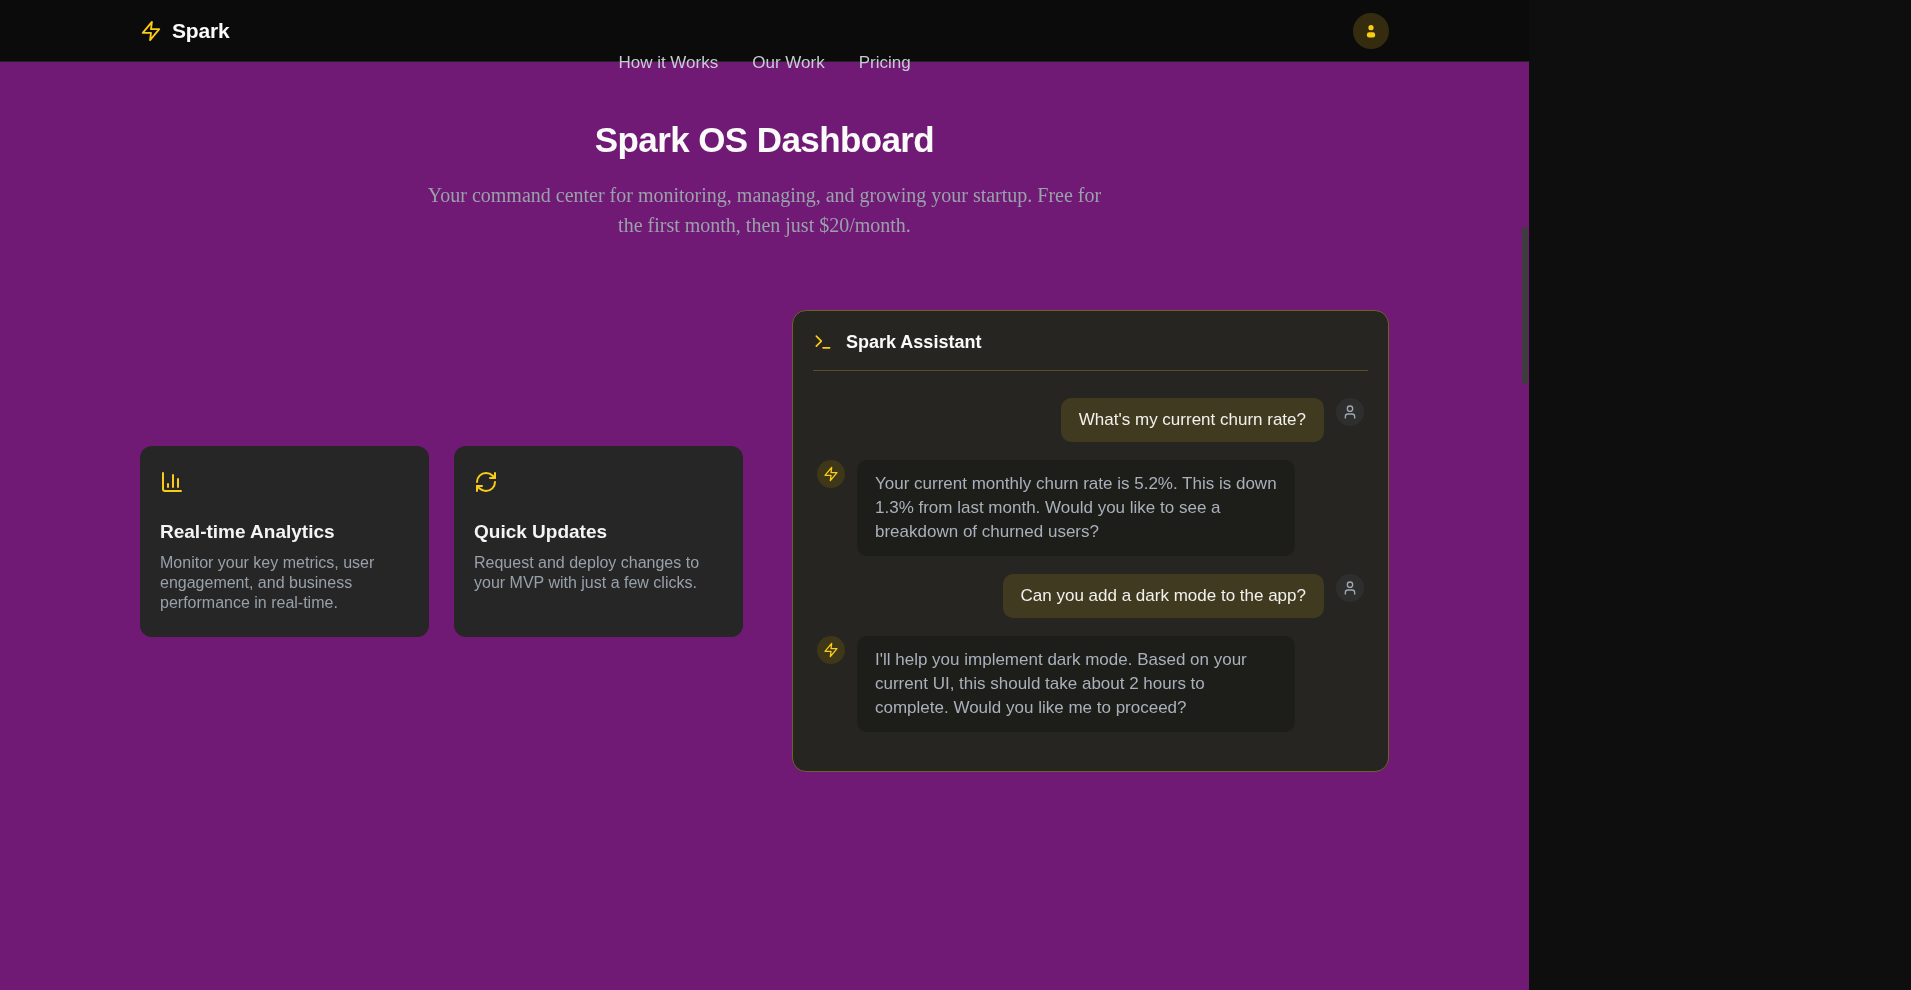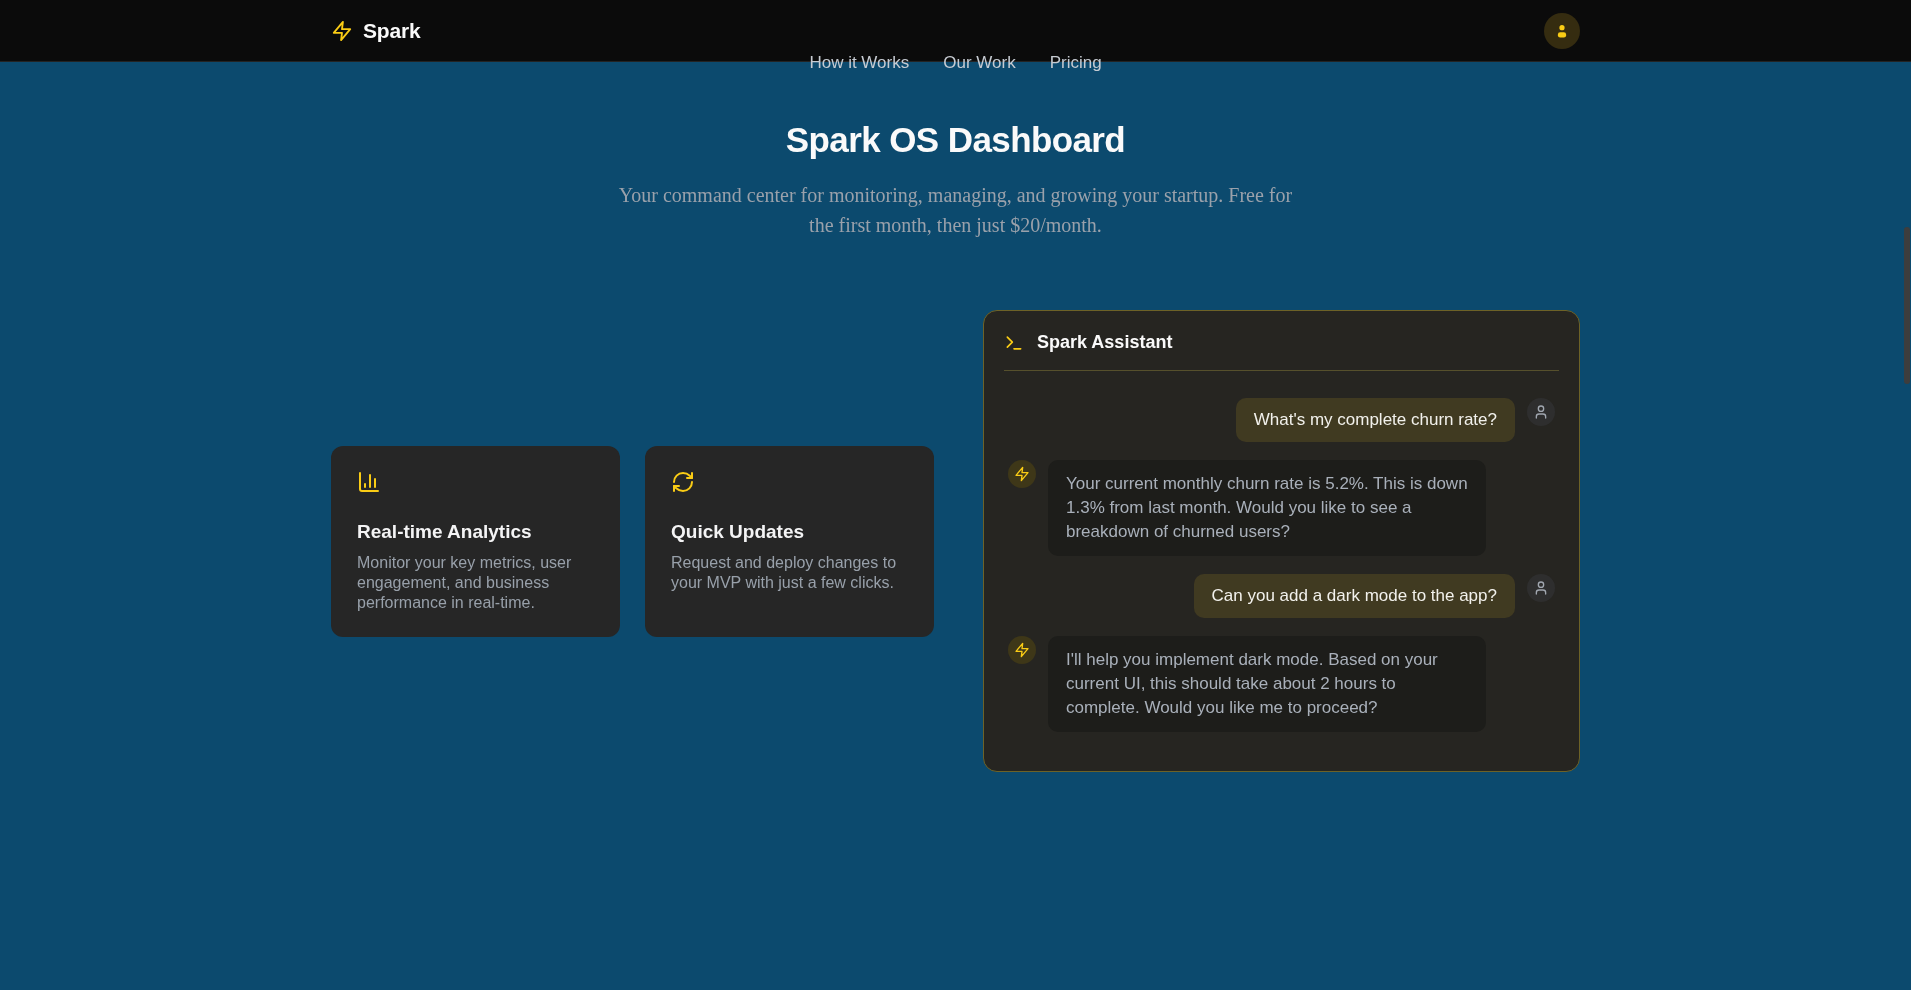--- a/index.html
+++ b/index.html
@@ -1,46 +1,46 @@
 <!DOCTYPE html>
 <html><head>
 <meta charset="utf-8">
 <style>
   * { margin:0; padding:0; box-sizing:border-box; }
   html,body { background:#0e0e0e; }
   body { font-family:"Liberation Sans","DejaVu Sans",sans-serif; }
-  .page { position:relative; width:1911px; height:990px; background:#0c4a6e; overflow:hidden; }
+  .page { position:relative; width:1529px; height:990px; background:#701a75; overflow:hidden; }
 
   
   .top-nav { height:62px; background:#0b0b0b; border-bottom:1px solid #232323; }
   .nav-inner { width:1249px; height:100%; margin:0 auto; display:flex; align-items:center; justify-content:space-between; position:relative; }
   .brand { display:flex; align-items:center; gap:10px; cursor:pointer; }
   .brand-icon { color:#facc15; display:flex; }
   .brand-name { color:#fafafa; font-size:21px; font-weight:bold; letter-spacing:-0.2px; }
   .nav-links { position:absolute; left:50%; top:0; height:100%; transform:translateX(-50%); display:flex; align-items:center; gap:34px;margin-top:32px; }
   .nav-link { color:#c6cbd2; font-size:17px; text-decoration:none; cursor:pointer; }
   .avatar-btn { width:36px; height:36px; border-radius:50%; background:#352c10; color:#facc15; border:none; display:flex; align-items:center; justify-content:center; cursor:pointer; }
 
   
   .hero { padding-top:58px; text-align:center; }
   .hero-title { color:#fafafa; font-size:35px; font-weight:800; letter-spacing:-0.6px; }
   .hero-subtitle { margin:20px auto 0; max-width:690px; color:#9aa1ab; font-size:20px; line-height:30px;font-family:Liberation Serif, serif; }
 
   
   .content { width:1249px; margin:70px auto 0; display:flex; align-items:center; gap:49px; }
 
   .features-grid { display:grid; grid-template-columns:289px 289px; gap:24px 25px; }
-  .feature-card { background:#262626; border-radius:12px; padding:24px 26px; }
+  .feature-card { background:#262626; border-radius:12px; padding:24px 20px; }
   .card-icon { color:#facc15; display:inline-flex; }
   .card-title { margin-top:23px; color:#f4f4f5; font-size:19px; font-weight:bold; }
   .card-desc { margin-top:10px; color:#98a0aa; font-size:16px; line-height:20px; }
 
   
   .assistant-panel { width:597px; min-height:462px; background:#262521; border:1px solid #6d6227; border-radius:14px; }
-  .panel-header { display:flex; align-items:flex-end; gap:13px; padding:21px 20px 17px; }
+  .panel-header { display:flex; align-items:flex-start; gap:13px; padding:21px 20px 17px; }
   .panel-header-icon { color:#facc15; display:flex; }
   .panel-title { color:#fafafa; font-size:18px; font-weight:bold; }
   .panel-divider { height:1px; background:#56502c; margin:0 20px; }
   .messages { padding:27px 24px 26px; display:flex; flex-direction:column; gap:18px; }
   .msg-row { display:flex; align-items:flex-start; gap:12px; }
   .msg-row.user { justify-content:flex-end; }
   .bubble { border-radius:10px; font-size:17px; }
   .bubble.user { background:#403a21; color:#f2f1ec; padding:11px 18px; line-height:22px; }
   .bubble.bot  { background:#1d1d1a; color:#a9b0ba; padding:12px 18px; line-height:24px; max-width:438px; }
   .msg-avatar { width:28px; height:28px; border-radius:50%; flex:none; display:flex; align-items:center; justify-content:center; }
@@ -127,21 +127,21 @@
               <line x1="12" y1="19" x2="20" y2="19"></line>
             </svg>
         </span>
         <span class="panel-title">Spark Assistant</span>
       </div>
       <div class="panel-divider"></div>
 
       <div class="messages">
 
         <div class="msg-row user">
-          <div class="bubble user">What's my complete churn rate?</div>
+          <div class="bubble user">What's my current churn rate?</div>
           <div class="msg-avatar user">
             <span style="display:flex;">
               <svg width="16" height="16" viewBox="0 0 24 24" fill="none" stroke="currentColor" stroke-width="2" stroke-linecap="round" stroke-linejoin="round">
                   <path d="M19 21v-2a4 4 0 0 0-4-4H9a4 4 0 0 0-4 4v2"></path>
                   <circle cx="12" cy="7" r="4"></circle>
                 </svg>
             </span>
           </div>
         </div>
 

